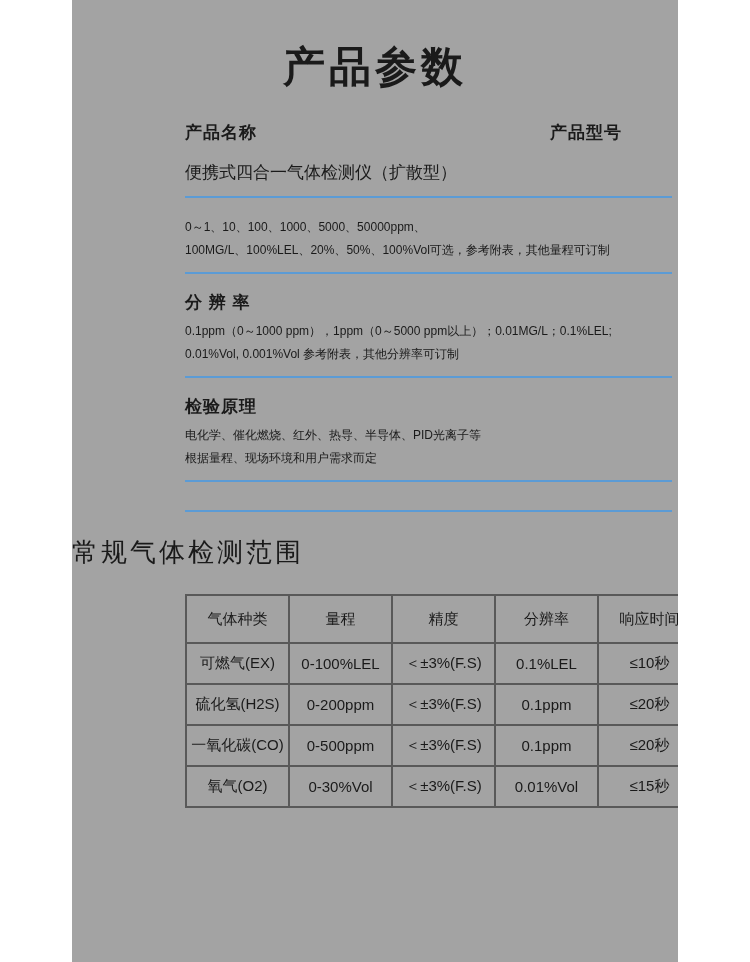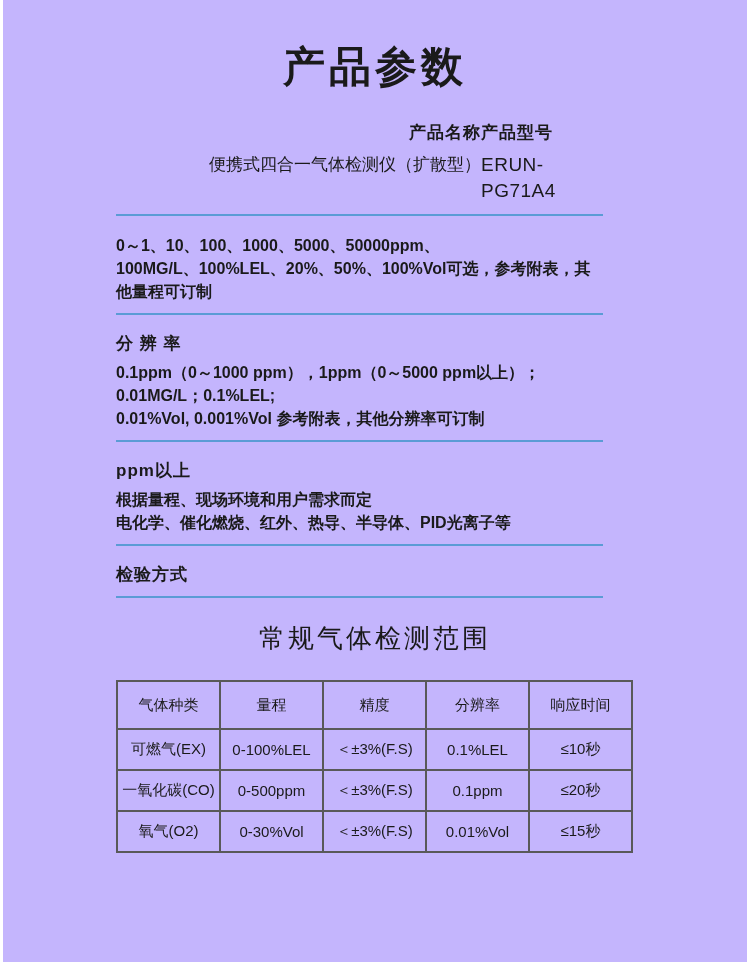--- a/index.html
+++ b/index.html
@@ -3,46 +3,46 @@
 <meta charset="utf-8">
 <style>
   :root{
     --divider:#5b9bd5;
     --table-border:#595959;
     --text:#1a1a1a;
   }
   *{box-sizing:border-box;}
   html,body{margin:0;padding:0;background:#ffffff;}
   .page{
-    width:744px;height:962px;margin:0 auto;background:#c4b5fd;
+    width:606px;height:962px;margin:0 auto;background:#a3a3a3;
     position:relative;overflow:hidden;color:var(--text);
     font-family:"Liberation Sans","DejaVu Sans",sans-serif;
   }
   .main-title{
     padding-top:12px;text-align:center;
     font-size:42px;line-height:54px;font-weight:bold;letter-spacing:4px;
   }
   .content{width:490px;margin-left:113px;}
   .two-col{display:flex;}
-  .col-name{width:365px;text-align:right;}
+  .col-name{width:365px;}
   .col-model{flex:1;}
   .col-method{width:250px;}
   .col-accuracy{flex:1;}
   .sec{margin-top:18px;}
   .sec-label{font-size:17px;font-weight:bold;line-height:22px;letter-spacing:1px;}
-  .sec-body{margin-top:6px;font-size:16px;line-height:23px;font-weight:bold;}
+  .sec-body{margin-top:6px;font-size:12px;line-height:23px;}
   .product-sec{margin-top:28px;}
-  .product-value{margin-top:8px;font-size:17px;line-height:26px;}
+  .product-value{margin-top:16px;font-size:17px;line-height:26px;}
   .model-value{margin-top:8px;font-size:19px;line-height:26px;font-weight:500;letter-spacing:0.5px;}
   .divider{
     border:none;margin:10px 0 0 0;height:0;
     border-top:2px solid var(--divider);width:487px;
   }
   .table-title{
-    margin-top:22px;text-align:center;
+    margin-top:22px;
     font-size:26px;line-height:36px;font-weight:500;letter-spacing:3px;
   }
   table.gas{
     border-collapse:collapse;table-layout:fixed;
     margin:24px 0 0 113px;width:517px;
   }
   table.gas th,table.gas td{
     border:2px solid var(--table-border);
     font-size:15px;text-align:center;vertical-align:middle;
     font-weight:normal;padding:0 4px;
@@ -59,21 +59,20 @@
 
   <div class="content">
 
     <div class="two-col product-sec">
       <div class="col-name">
         <div class="sec-label">产品名称</div>
         <div class="product-value">便携式四合一气体检测仪（扩散型）</div>
       </div>
       <div class="col-model">
         <div class="sec-label">产品型号</div>
-        <div class="model-value">ERUN-PG71A4</div>
       </div>
     </div>
 
     <hr class="divider">
 
     <div class="sec">
       <div class="sec-body">
         <div>0～1、10、100、1000、5000、50000ppm、</div>
         <div>100MG/L、100%LEL、20%、50%、100%Vol可选，参考附表，其他量程可订制</div>
       </div>
@@ -85,32 +84,31 @@
       <div class="sec-label">分 辨 率</div>
       <div class="sec-body">
         <div>0.1ppm（0～1000 ppm），1ppm（0～5000 ppm以上）；0.01MG/L；0.1%LEL;</div>
         <div>0.01%Vol, 0.001%Vol 参考附表，其他分辨率可订制</div>
       </div>
     </div>
 
     <hr class="divider">
 
     <div class="sec">
-      <div class="sec-label">ppm以上</div>
+      <div class="sec-label">检验原理</div>
       <div class="sec-body">
+        <div>电化学、催化燃烧、红外、热导、半导体、PID光离子等</div>
         <div>根据量程、现场环境和用户需求而定</div>
-        <div>电化学、催化燃烧、红外、热导、半导体、PID光离子等</div>
       </div>
     </div>
 
     <hr class="divider">
 
     <div class="two-col sec">
       <div class="col-method">
-        <div class="sec-label">检验方式</div>
       </div>
     </div>
 
     <hr class="divider">
 
   </div>
 
   <h2 class="table-title">常规气体检测范围</h2>
 
   <table class="gas">
@@ -125,20 +123,27 @@
     </thead>
     <tbody>
       <tr>
         <td>可燃气(EX)</td>
         <td>0-100%LEL</td>
         <td>＜±3%(F.S)</td>
         <td>0.1%LEL</td>
         <td>≤10秒</td>
       </tr>
       <tr>
+        <td>硫化氢(H2S)</td>
+        <td>0-200ppm</td>
+        <td>＜±3%(F.S)</td>
+        <td>0.1ppm</td>
+        <td>≤20秒</td>
+      </tr>
+      <tr>
         <td>一氧化碳(CO)</td>
         <td>0-500ppm</td>
         <td>＜±3%(F.S)</td>
         <td>0.1ppm</td>
         <td>≤20秒</td>
       </tr>
       <tr>
         <td>氧气(O2)</td>
         <td>0-30%Vol</td>
         <td>＜±3%(F.S)</td>

